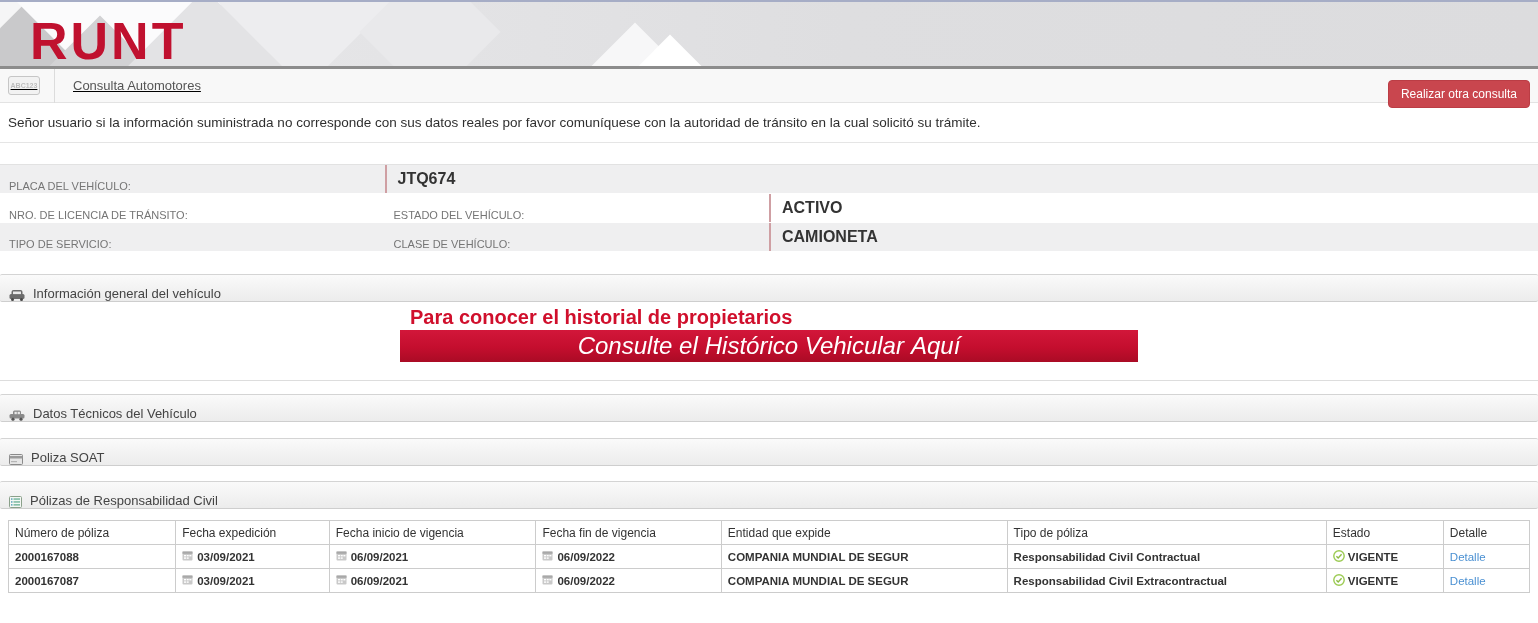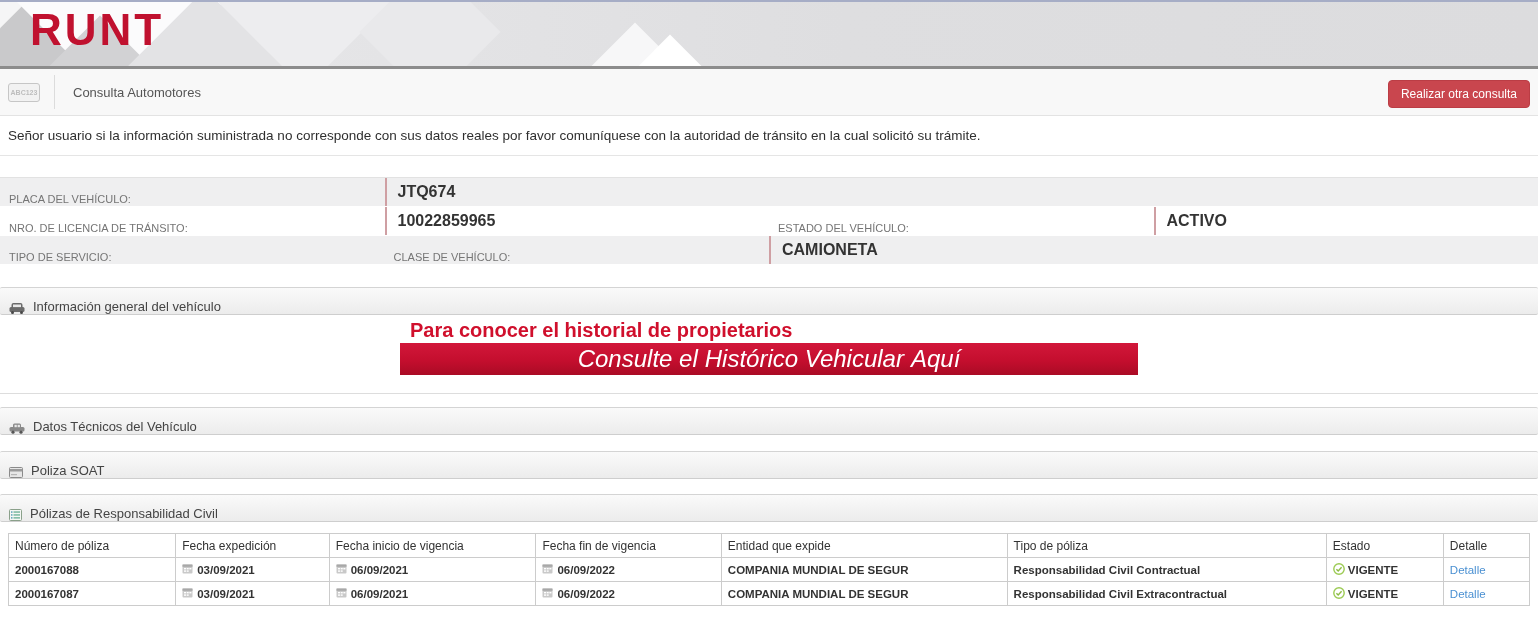--- a/index.html
+++ b/index.html
@@ -3,26 +3,26 @@
 <meta charset="utf-8">
 <style>
   * { margin:0; padding:0; box-sizing:border-box; }
   html,body { width:1538px; height:623px; overflow:hidden; background:#fff;
               font-family:"Liberation Sans", sans-serif; }
 
   
   .header { position:relative; height:69px; background:linear-gradient(90deg,#e9e9eb 0%,#dedee0 55%,#dcdcde 100%);
             border-top:2px solid #a6adc6; border-bottom:3px solid #8c8c8c; overflow:hidden; }
   .diamond { position:absolute; transform:rotate(45deg); }
-  .logo { position:absolute; left:30px; top:3px; font-size:44px; font-weight:bold;
+  .logo { position:absolute; left:30px; top:9px; font-size:52px; font-weight:bold;
           color:#c0112f; letter-spacing:3px; font-family:"Liberation Sans",sans-serif; }
 
   
-  .crumbbar { height:47px; background:#f8f8f8; border-bottom:1px solid #e3e3e3;
-              display:flex; align-items:center; position:relative; }
+  .crumbbar { height:34px; background:#f8f8f8; border-bottom:1px solid #e3e3e3;
+              display:flex; align-items:center; position:relative;text-decoration:underline; }
   .plate-icon { width:32px; height:19px; border:1px solid #c6c6c6; border-radius:3px;
                 background:#f2f2f2; color:#bdbdbd; font-size:7px; font-weight:bold;
                 display:flex; align-items:center; justify-content:center; margin-left:8px; }
   .crumb-divider { width:1px; height:34px; background:#dcdcdc; margin:0 0 0 14px; }
   .crumb-title { font-size:13px; color:#555; margin-left:18px; }
   .btn-red { position:absolute; right:8px; top:11px; background:#c9464e; border:1px solid #bb3d45;
              color:#fff; font-size:12px; padding:6px 12px; border-radius:4px; cursor:pointer;
              font-family:"Liberation Sans",sans-serif; }
 
   
@@ -99,21 +99,20 @@
 
 <div class="vgrid">
   <div class="vrow gray">
     <div class="cell label">PLACA DEL VEHÍCULO:</div>
     <div class="cell value">JTQ674</div>
     <div class="cell label plain"></div>
     <div class="cell value plain" style="font-weight:normal;"></div>
   </div>
   <div class="vrow white">
     <div class="cell label">NRO. DE LICENCIA DE TRÁNSITO:</div>
-    <div class="cell value">10022859965</div>
     <div class="cell label">ESTADO DEL VEHÍCULO:</div>
     <div class="cell value">ACTIVO</div>
   </div>
   <div class="vrow gray">
     <div class="cell label">TIPO DE SERVICIO:</div>
     <div class="cell label">CLASE DE VEHÍCULO:</div>
     <div class="cell value">CAMIONETA</div>
   </div>
 </div>
 

